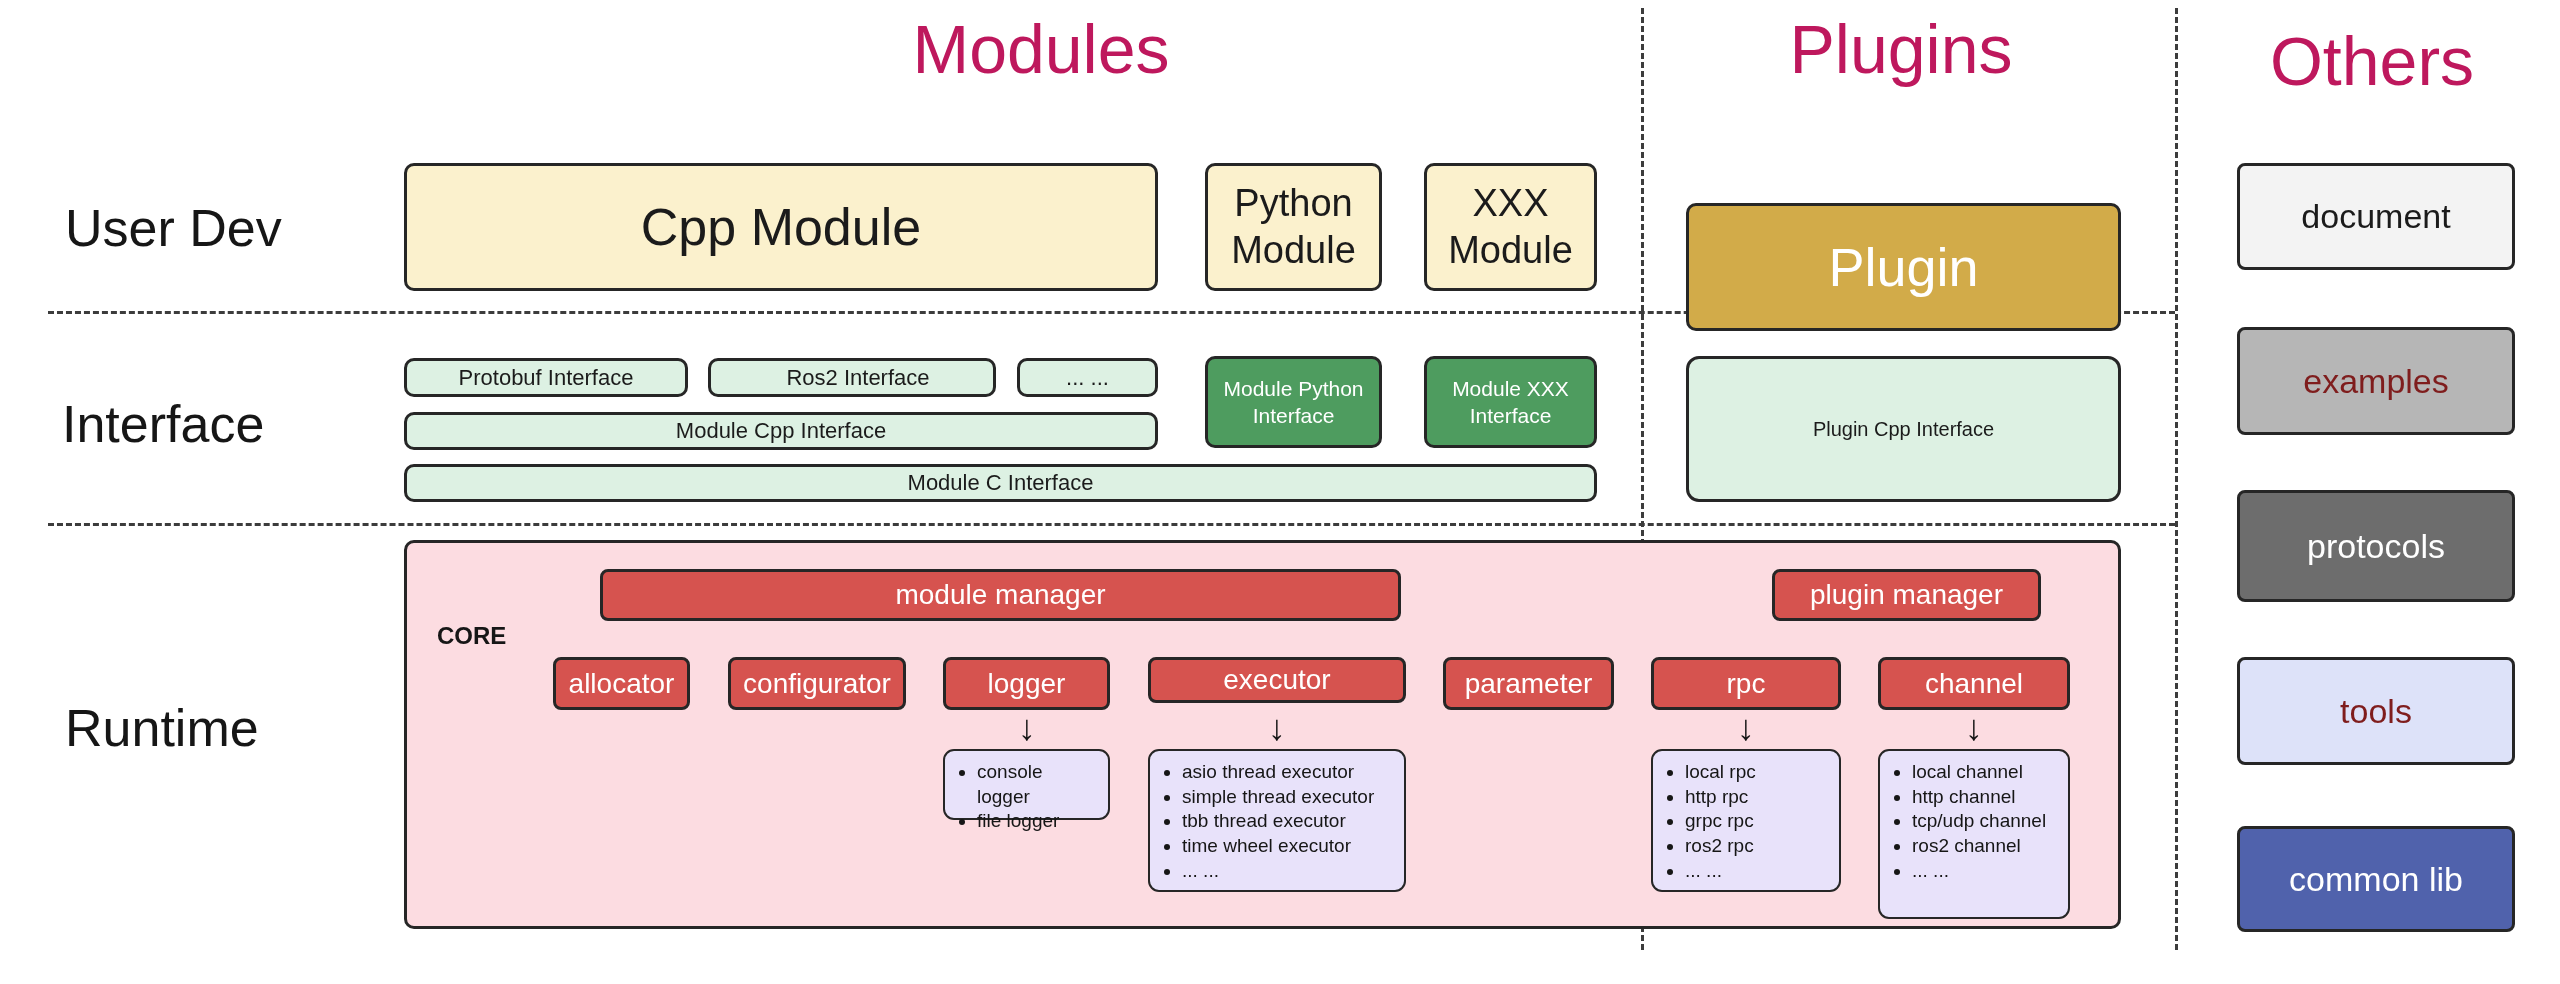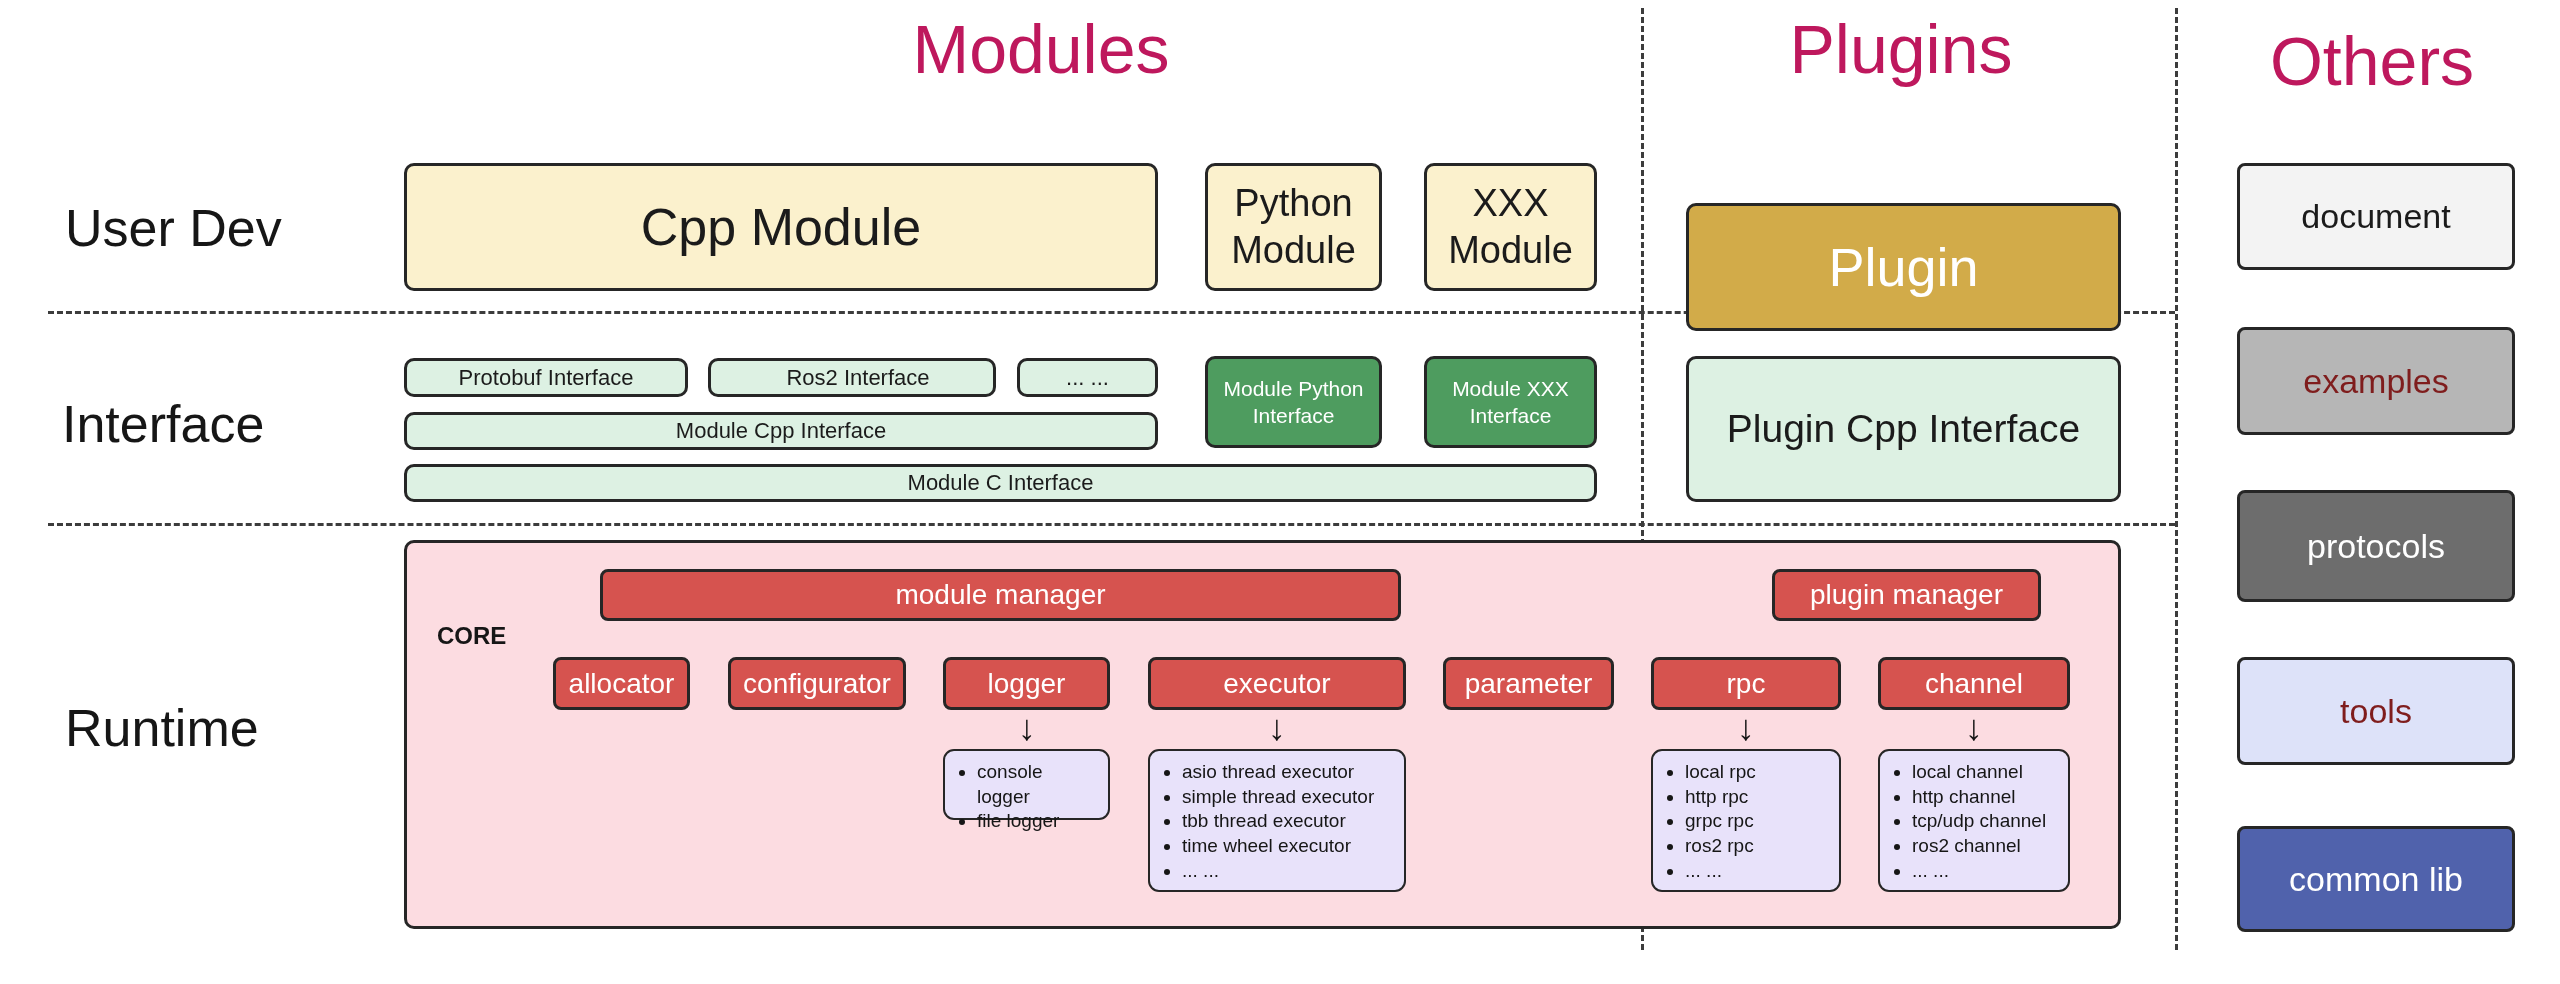--- a/index.html
+++ b/index.html
@@ -75,21 +75,21 @@
     border-radius: 11px;
     list-style: disc;
     padding: 9px 8px 8px 32px;
     font-size: 19px;
     line-height: 1.3;
     text-align: left;
     color: #161616;
   }
   .sm-if   { font-size: 22px; }
   .md-if   { font-size: 21px; line-height: 1.3; padding: 4px; }
-  .lg-if   { font-size: 39px; }
+  .lg-if   { font-size: 20px; border-radius: 13px; }
   .cpp-module-text { font-size: 52px; }
   .small-module-text { font-size: 38px; line-height: 1.25; padding: 20px; }
   .plugin-text { font-size: 54px; }
   .mgr-text { font-size: 28px; }
   .others-box { font-size: 34px; border-radius: 8px; }
   .doc-bg   { background: #f3f3f3; color: #1b1b1b; }
   .ex-bg    { background: #b6b6b6; color: #7f1d1d; }
   .proto-bg { background: #6d6d6d; color: #ffffff; }
   .tools-bg { background: #dde2f9; color: #7f1d1d; }
   .clib-bg  { background: #5062ac; color: #ffffff; }
@@ -128,21 +128,21 @@
 
   <div class="box pinkcore" style="left:404px; top:540px; width:1717px; height:389px;"></div>
   <div class="core-label" style="left:437px; top:622px;">CORE</div>
 
   <div class="box redbox mgr-text" style="left:600px; top:569px; width:801px; height:52px;">module manager</div>
   <div class="box redbox mgr-text" style="left:1772px; top:569px; width:269px; height:52px;">plugin manager</div>
 
   <div class="box redbox" style="left:553px; top:657px; width:137px; height:53px;">allocator</div>
   <div class="box redbox" style="left:728px; top:657px; width:178px; height:53px;">configurator</div>
   <div class="box redbox" style="left:943px; top:657px; width:167px; height:53px;">logger</div>
-  <div class="box redbox" style="left:1148px; top:657px; width:258px; height:53px;">executor</div>
+  <div class="box redbox" style="left:1148px; top:657px; width:258px; height:46px;">executor</div>
   <div class="box redbox" style="left:1443px; top:657px; width:171px; height:53px;">parameter</div>
   <div class="box redbox" style="left:1651px; top:657px; width:190px; height:53px;">rpc</div>
   <div class="box redbox" style="left:1878px; top:657px; width:192px; height:53px;">channel</div>
 
   <div class="arrow" style="left:1027px; top:708px;">↓</div>
   <div class="arrow" style="left:1277px; top:708px;">↓</div>
   <div class="arrow" style="left:1746px; top:708px;">↓</div>
   <div class="arrow" style="left:1974px; top:708px;">↓</div>
 
   <ul class="impl-list" style="left:943px; top:749px; width:167px; height:71px;">
@@ -156,21 +156,21 @@
       <li>time wheel executor</li>
       <li>... ...</li>
     </ul>
   <ul class="impl-list" style="left:1651px; top:749px; width:190px; height:143px;">
       <li>local rpc</li>
       <li>http rpc</li>
       <li>grpc rpc</li>
       <li>ros2 rpc</li>
       <li>... ...</li>
     </ul>
-  <ul class="impl-list" style="left:1878px; top:749px; width:192px; height:143px;">
+  <ul class="impl-list" style="left:1878px; top:749px; width:192px; height:170px;">
       <li>local channel</li>
       <li>http channel</li>
       <li>tcp/udp channel</li>
       <li>ros2 channel</li>
       <li>... ...</li>
     </ul>
 
   <div class="box others-box doc-bg" style="left:2237px; top:163px; width:278px; height:107px;">document</div>
   <div class="box others-box ex-bg" style="left:2237px; top:327px; width:278px; height:108px;">examples</div>
   <div class="box others-box proto-bg" style="left:2237px; top:490px; width:278px; height:112px;">protocols</div>

